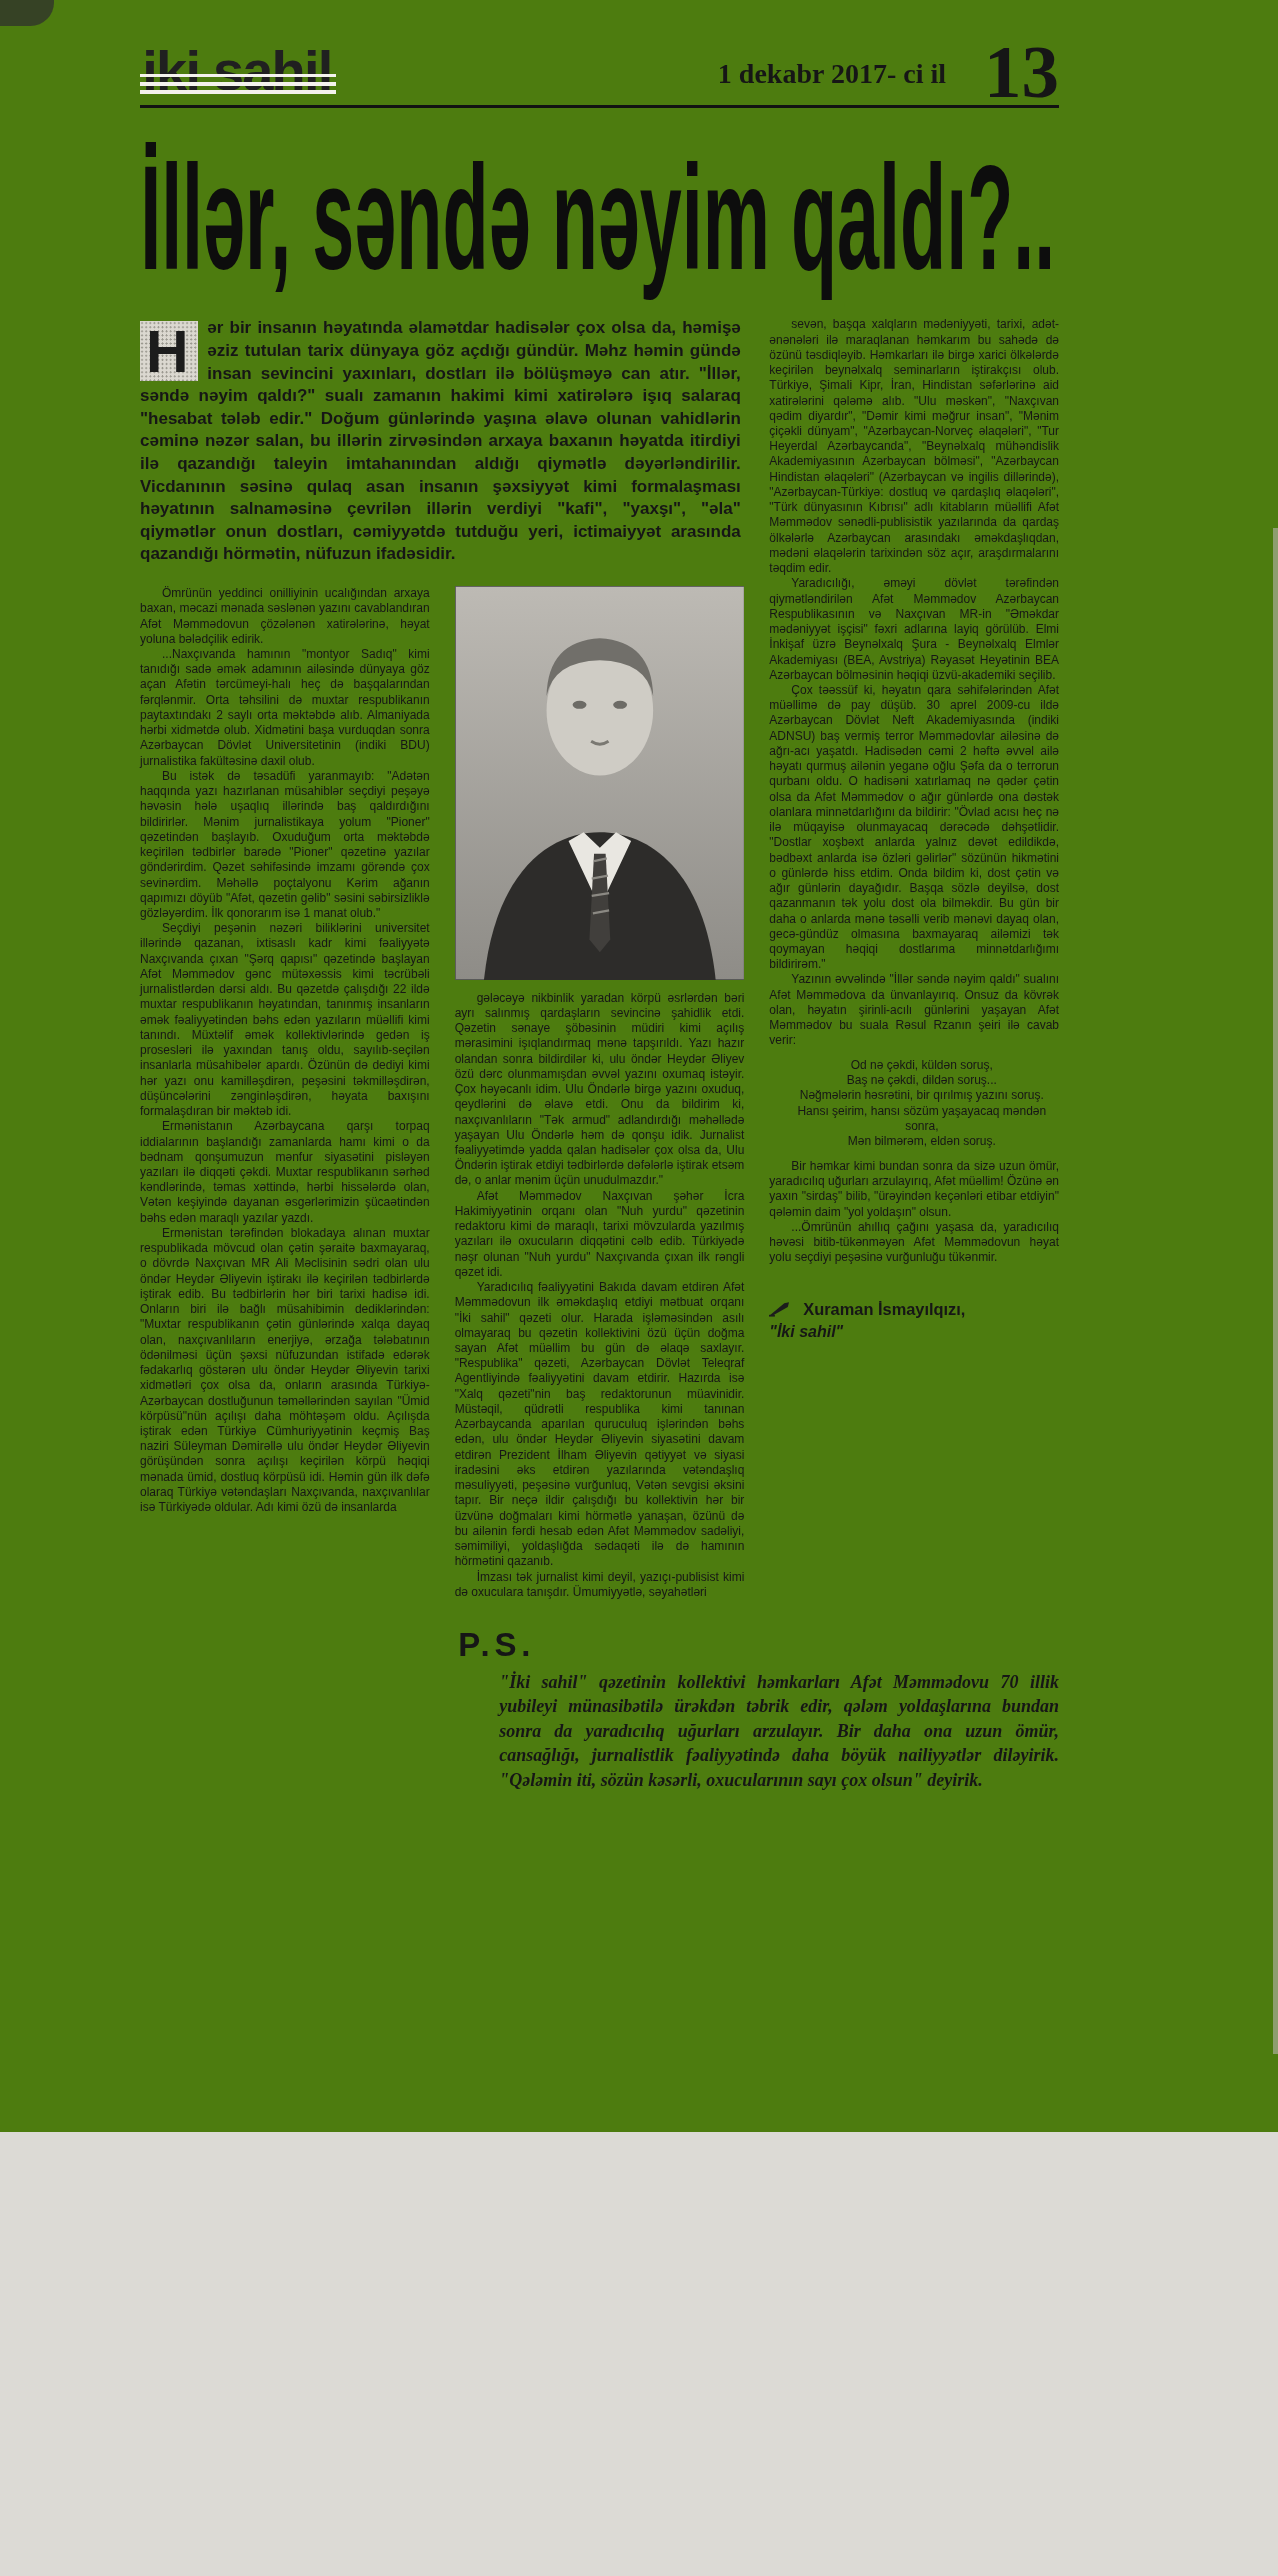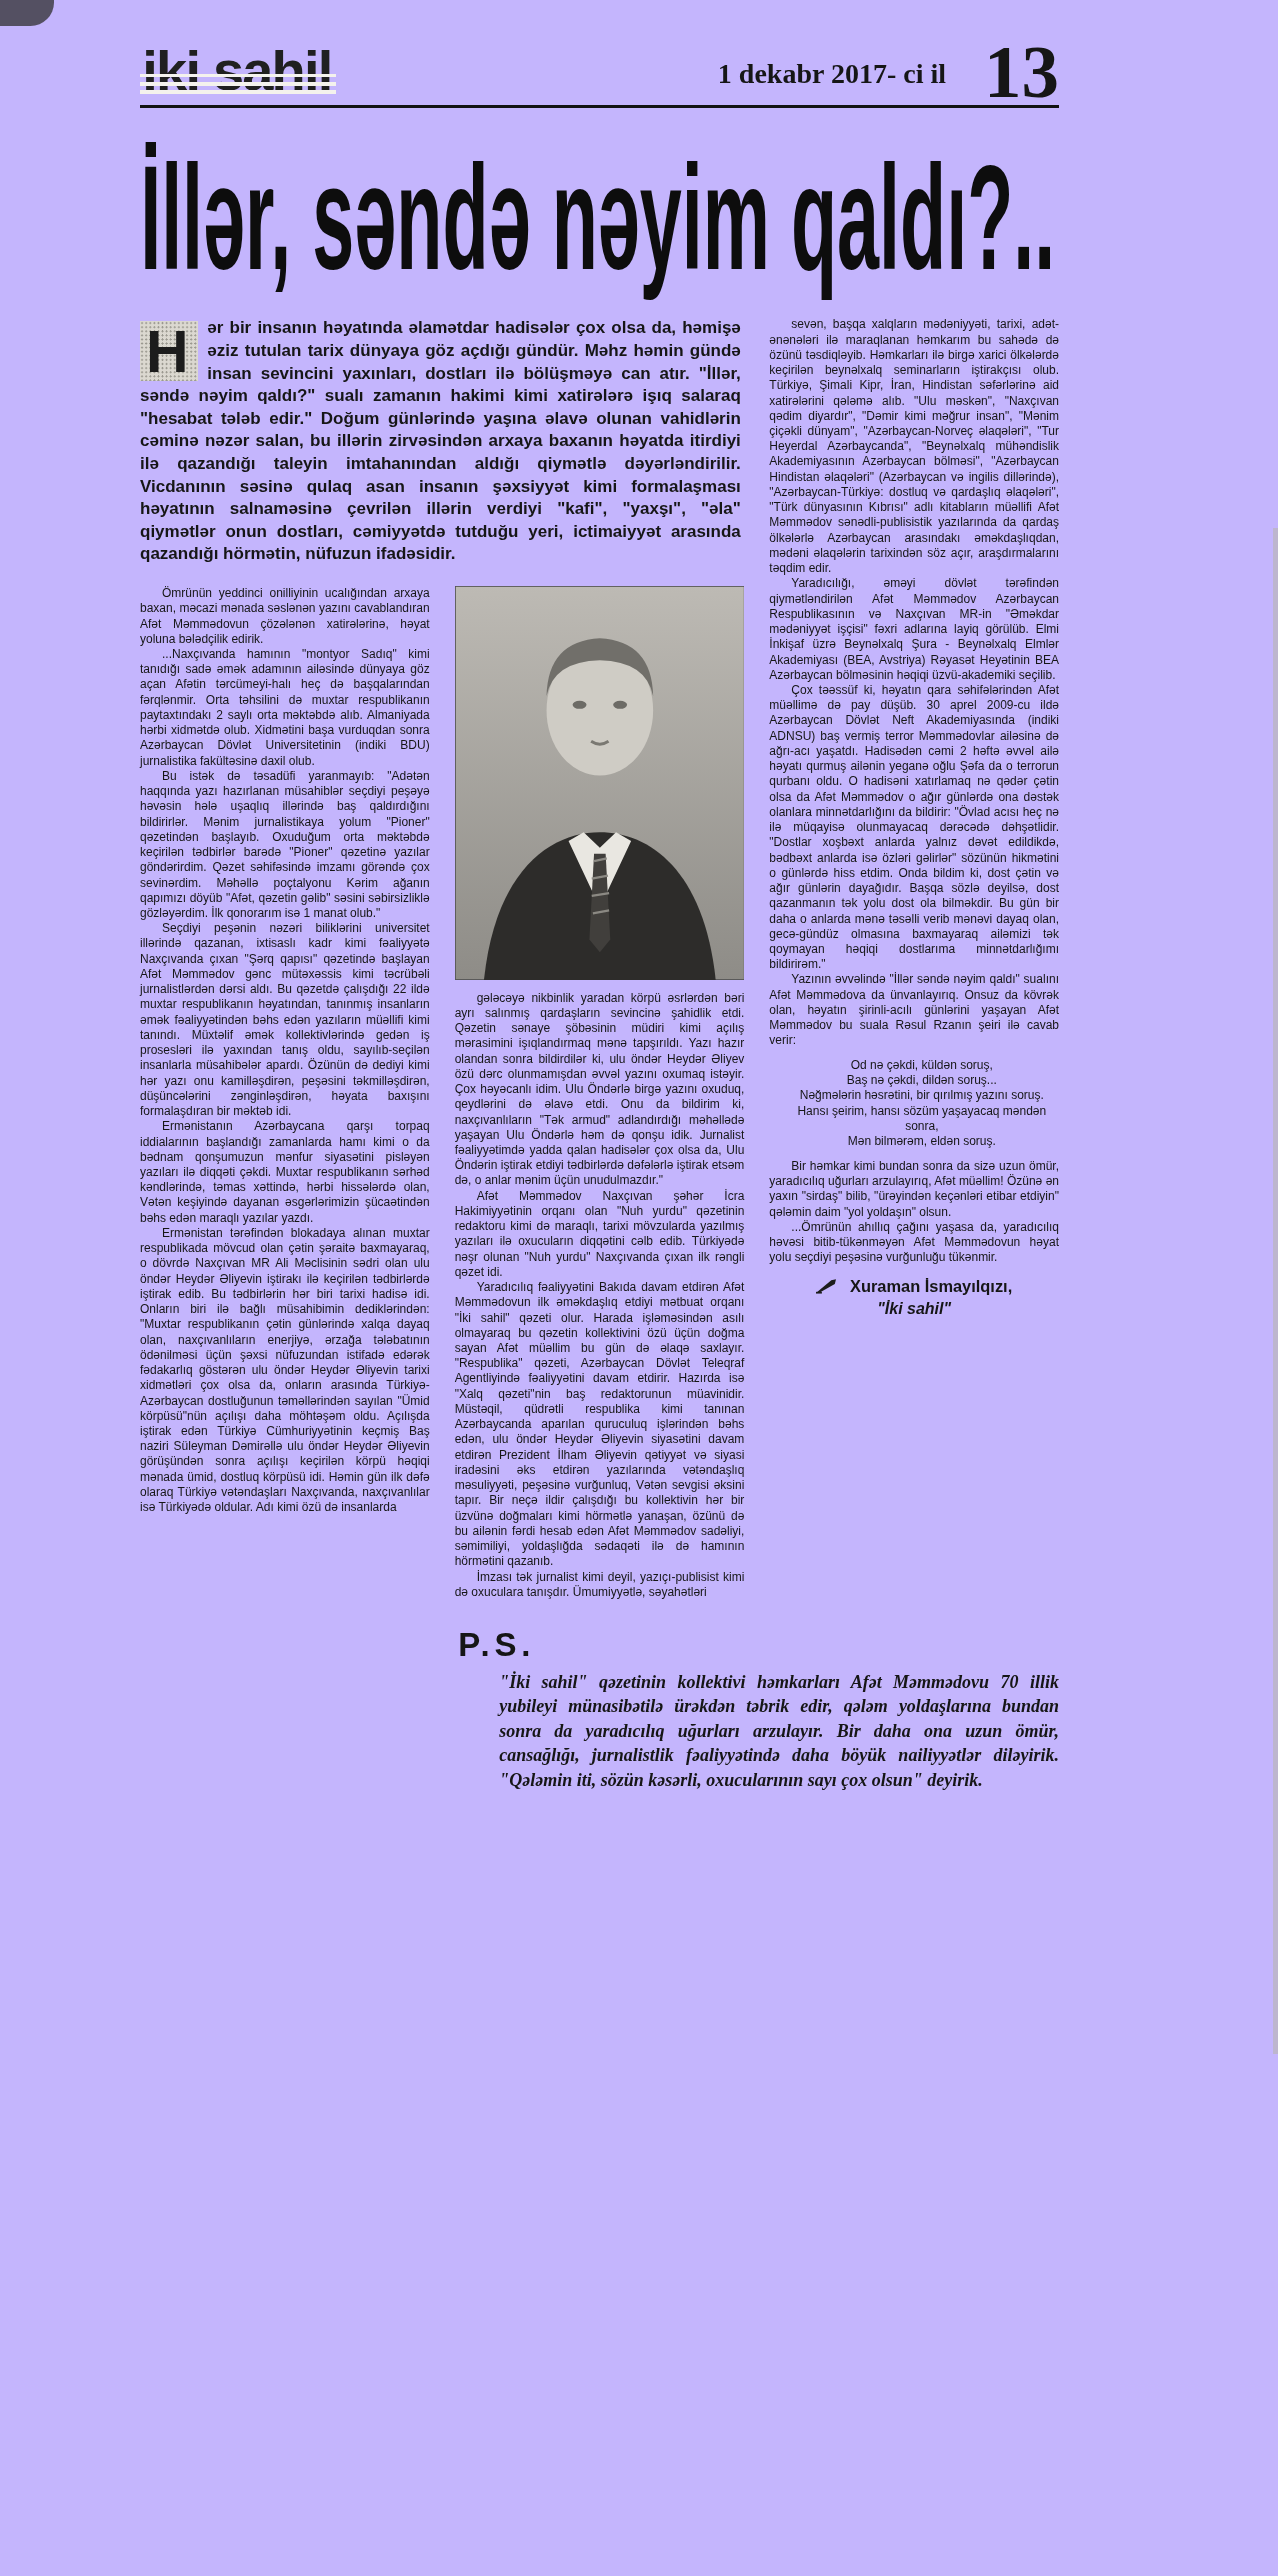--- a/index.html
+++ b/index.html
@@ -1,19 +1,19 @@
 <!DOCTYPE html>
 <html style="font-size:9.4px"><head>
 <meta charset="utf-8">
 <style>
   * { margin:0; padding:0; box-sizing:border-box; }
   html,body { background:#dcdad5; }
   .page {
-    position:relative; width:1279px; height:2576px; overflow:hidden;
-    background:#c4b5fd; font-family:"Liberation Sans",sans-serif; color:#161616;
+    position:relative; width:1279px; height:2132px; overflow:hidden;
+    background:#4d7c0f; font-family:"Liberation Sans",sans-serif; color:#161616;
   }
   .smudge-corner { position:absolute; left:0; top:0; width:54px; height:26px; background:#2f2f2d; opacity:.75; border-bottom-right-radius:23.5px; }
   .smudge-right { position:absolute; right:0; top:528px; width:5.9px; height:1526px; background:#b9b6af; opacity:.6; }
 
   .content { position:absolute; left:140px; top:42px; width:919px; }
 
   
   .header-band { display:flex; align-items:flex-end; border-bottom:3.5px solid #121212; padding-bottom:2.3px; }
   .masthead { position:relative; font-size:56px; font-weight:bold; letter-spacing:-1.8px; line-height:.95; color:#202020; padding:0 15.3px 5.9px 2.3px; }
   .masthead .stripe { position:absolute; left:0; right:10.6px; height:3.5px; background:#f4f2ed; }
@@ -44,21 +44,21 @@
   .col1 { grid-area:col1; margin-top:20px; }
   .col2 { grid-area:col2; margin-top:20px; }
   .col3 { grid-area:col3; }
   .bodycol p { font-size:12px; line-height:1.27; text-align:justify; text-indent:22px; }
   .verse { margin:9.4px 0 9.4px 15.3px; }
   .verse p { text-indent:0; margin:0; text-align:center; }
 
   .photo { width:100%; margin-bottom:10.6px; }
   .photo svg { display:block; width:100%; height:auto; }
 
-  .signature { margin-top:12px; text-align:center; font-size:16.4px; font-weight:bold; }
+  .signature { margin-top:35px; text-align:left; font-size:16.4px; font-weight:bold; }
   .signature .pen { display:inline-block; vertical-align:middle; margin-right:5.9px; }
   .signature .paper { display:block; font-style:italic; font-size:16px; margin-top:2.3px; }
 
   
   .ps { grid-area:ps; margin-top:26px; padding-left:3.5px; }
   .ps-label { font-size:33px; font-weight:bold; letter-spacing:4.7px; }
   .ps-text {
     margin-top:5.9px; padding-left:41px;
     font-family:"Liberation Serif",serif; font-style:italic; font-weight:bold;
     font-size:18px; line-height:1.36; text-align:justify;

